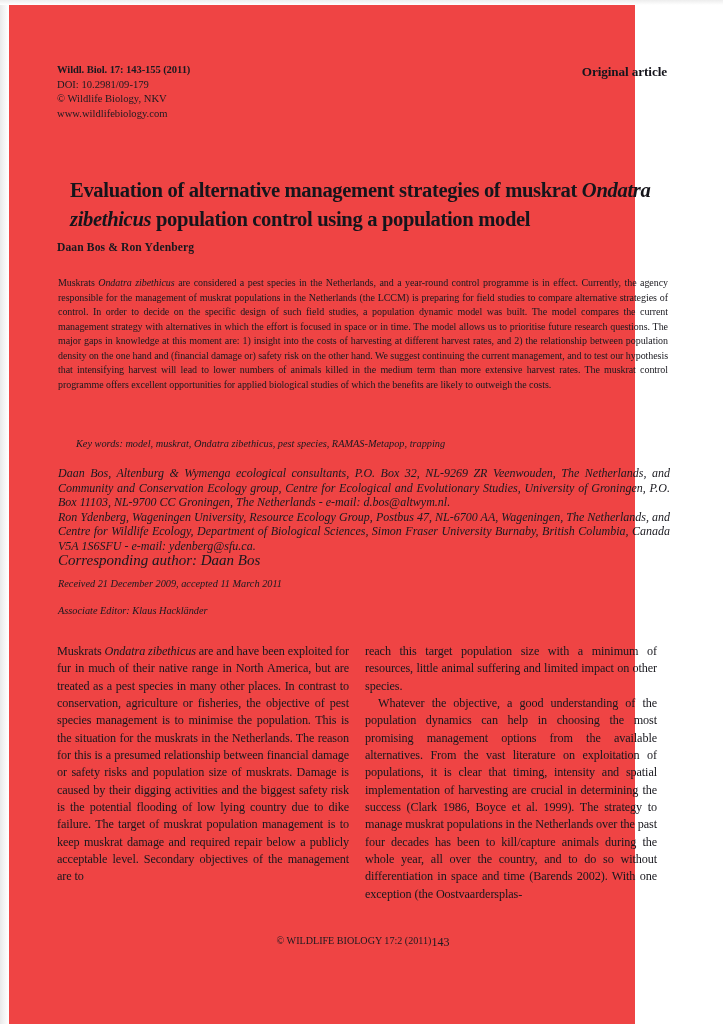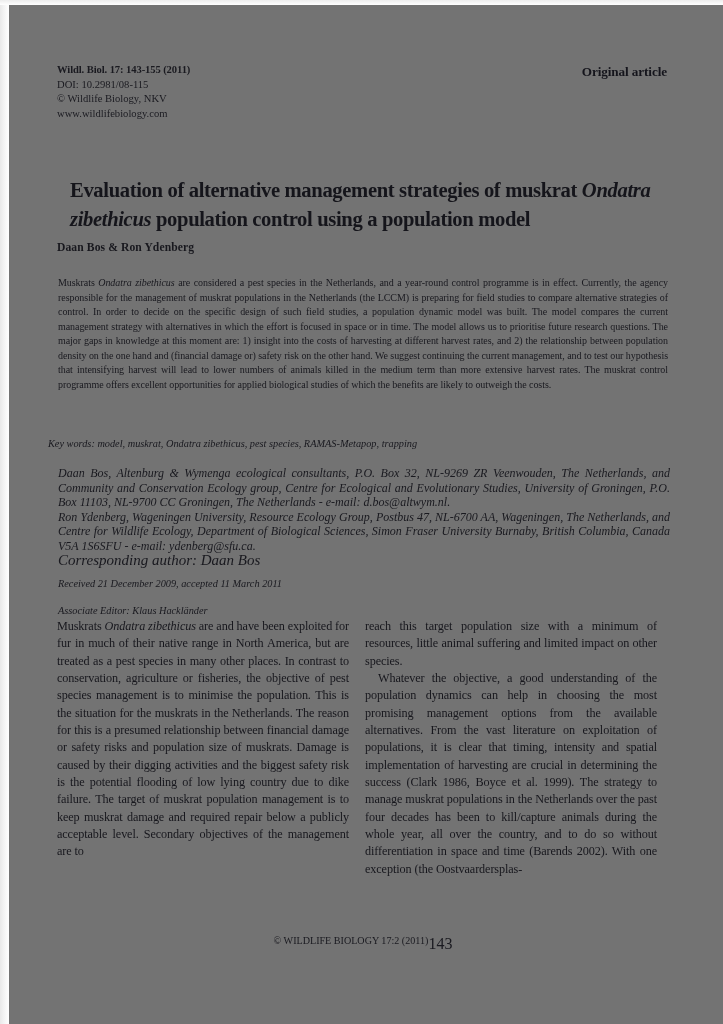--- a/index.html
+++ b/index.html
@@ -13,23 +13,23 @@
     height: 1024px;
     overflow: hidden;
     font-family: "Liberation Serif", "DejaVu Serif", serif;
     color: #16161a;
     position: relative;
   }
   .page {
     position: absolute;
     top: 0;
     left: 0;
-    width: 723px;
+    width: 635px;
     height: 1024px;
-    background: #737373;
+    background: #ef4444;
     box-sizing: border-box;
   }
   
   .scan-edge-left {
     position: absolute;
     left: 0; top: 0;
     width: 9px; height: 1024px;
     background: linear-gradient(to right, #e9e9e9 0%, #f6f6f6 55%, #ffffff 100%);
   }
   .scan-edge-top {
@@ -110,21 +110,21 @@
     font-size: 10px;
     line-height: 14.55px;
     text-align: justify;
     color: #19191f;
     letter-spacing: -0.06px;
   }
   .abstract i { font-style: italic; }
 
   .keywords {
     position: absolute;
-    left: 48px;
+    left: 76px;
     top: 437px;
     width: 610px;
     font-size: 10.3px;
     font-style: italic;
     line-height: 14px;
     color: #19191f;
     font-family: Liberation Serif, serif;
   }
 
   .affiliations {
@@ -162,21 +162,21 @@
     top: 605px;
     font-size: 10.3px;
     font-style: italic;
     color: #19191f;
   }
 
   
   .body-columns {
     position: absolute;
     left: 57px;
-    top: 618px;
+    top: 643px;
     width: 612px;
     height: 260px;
     display: flex;
     gap: 16px;
   }
   .column {
     width: 292px;
     font-size: 12.2px;
     line-height: 17.35px;
     text-align: justify;
@@ -191,35 +191,35 @@
   .footer {
     position: absolute;
     left: 57px;
     top: 935px;
     width: 612px;
     display: flex;
     justify-content: center;
     font-size: 10.1px;
     color: #1a1a20;
   }
-  .footer-page-number { font-size: 16px; }
+  .footer-page-number { font-size: 12px; }
 </style>
 </head>
 <body>
 
 <div class="page">
   <div class="scan-edge-left"></div>
   <div class="scan-edge-top"></div>
 
   <div class="content">
 
     <div class="masthead">
       <div class="journal-lines">
         <div class="jl jl-bold">Wildl. Biol. 17: 143-155 (2011)</div>
-        <div class="jl">DOI: 10.2981/08-115</div>
+        <div class="jl">DOI: 10.2981/09-179</div>
         <div class="jl">© Wildlife Biology, NKV</div>
         <div class="jl">www.wildlifebiology.com</div>
       </div>
       <div class="article-type">Original article</div>
     </div>
 
     <div class="title-block">
       <h1 class="paper-title"><span>Evaluation of alternative management strategies of muskrat </span><i>Ondatra zibethicus</i><span> population control using a population model</span></h1>
     </div>
 

